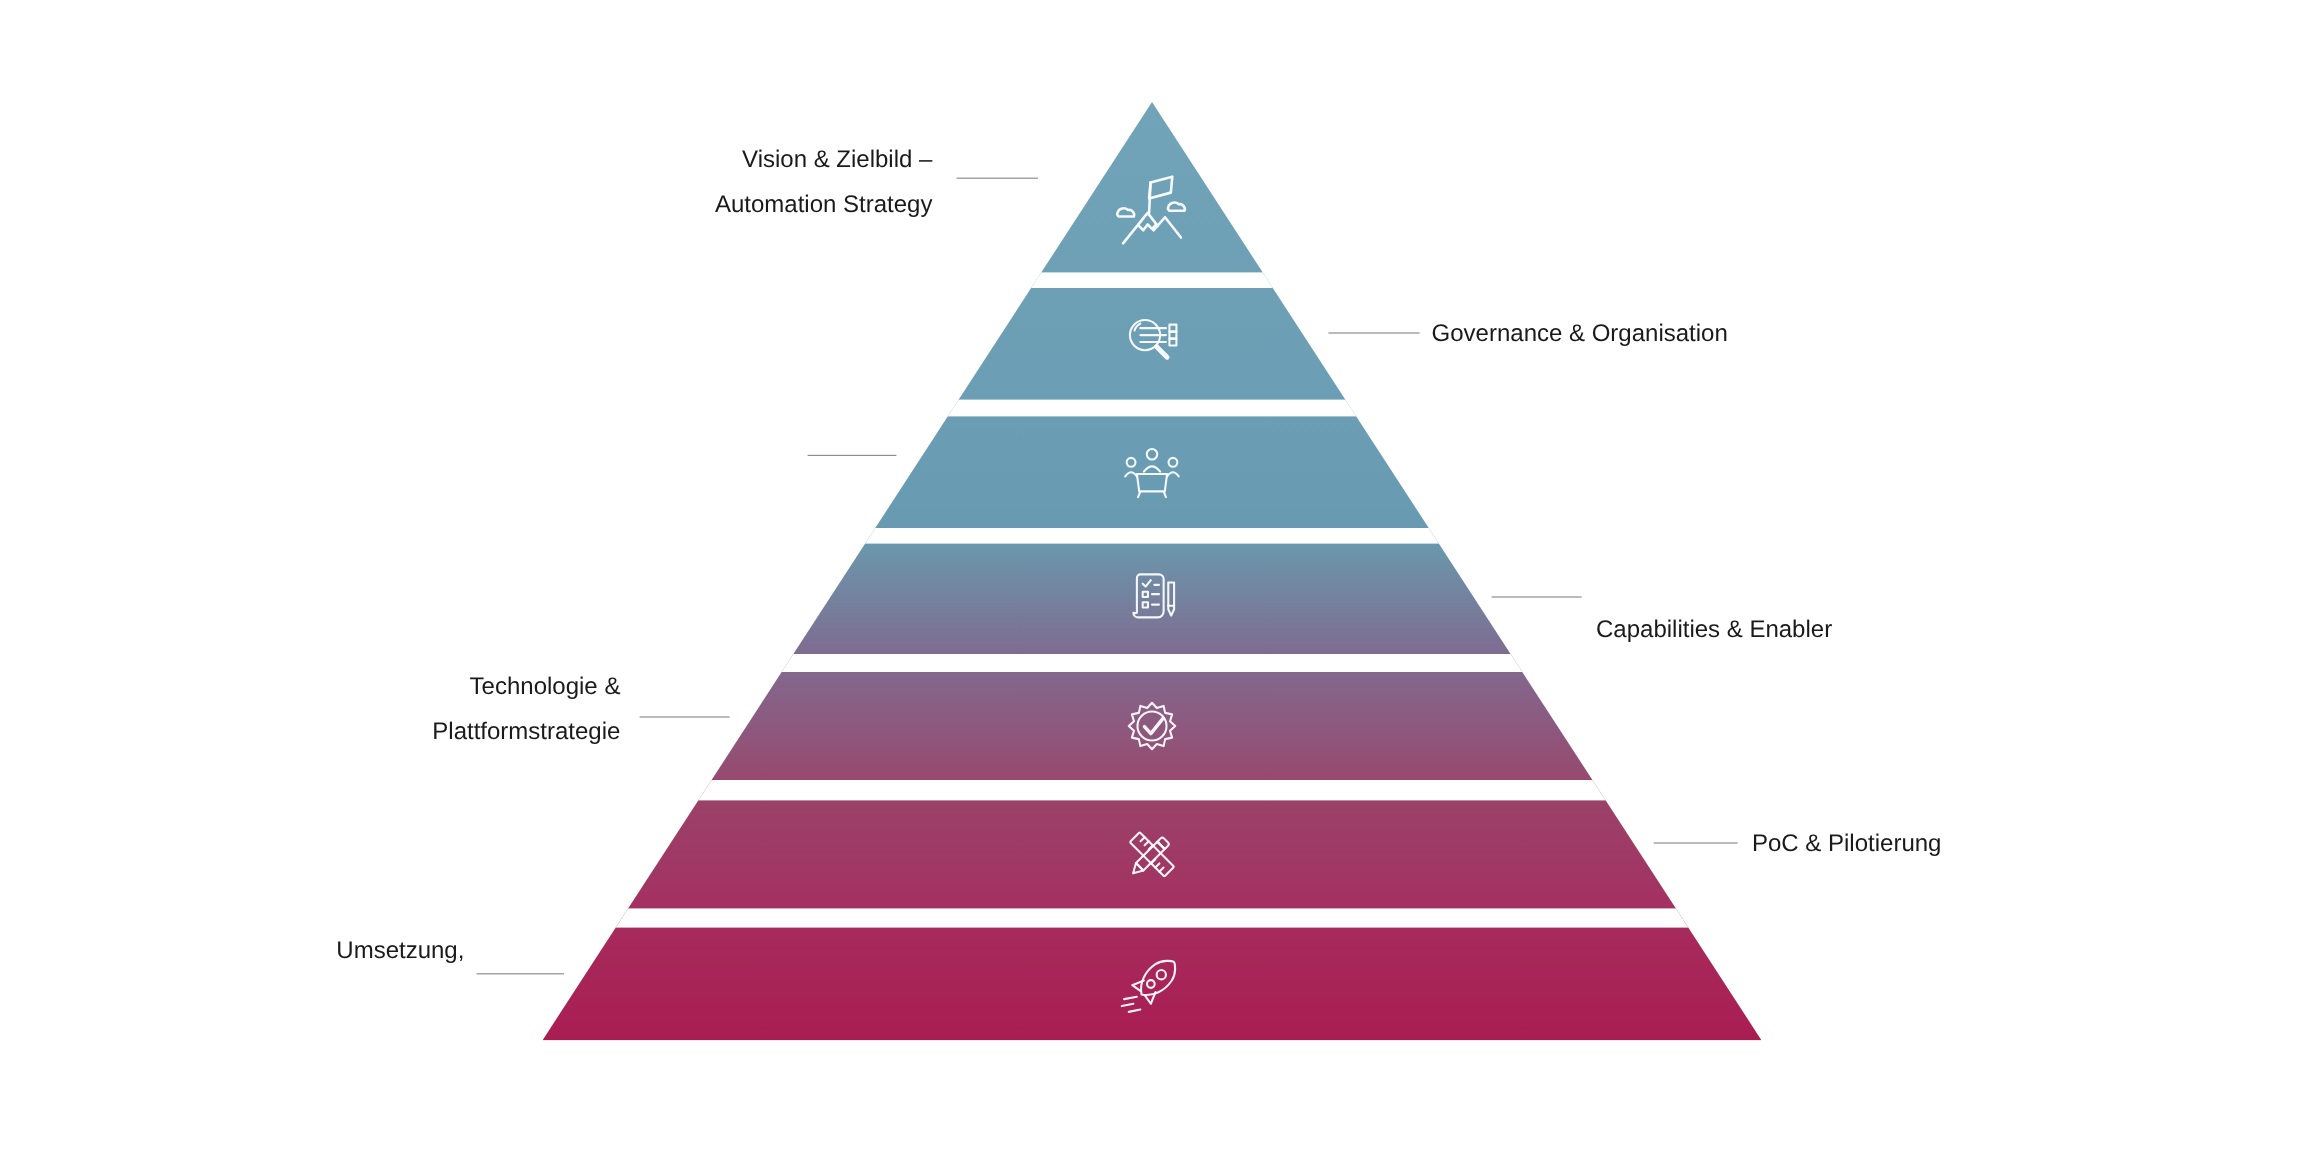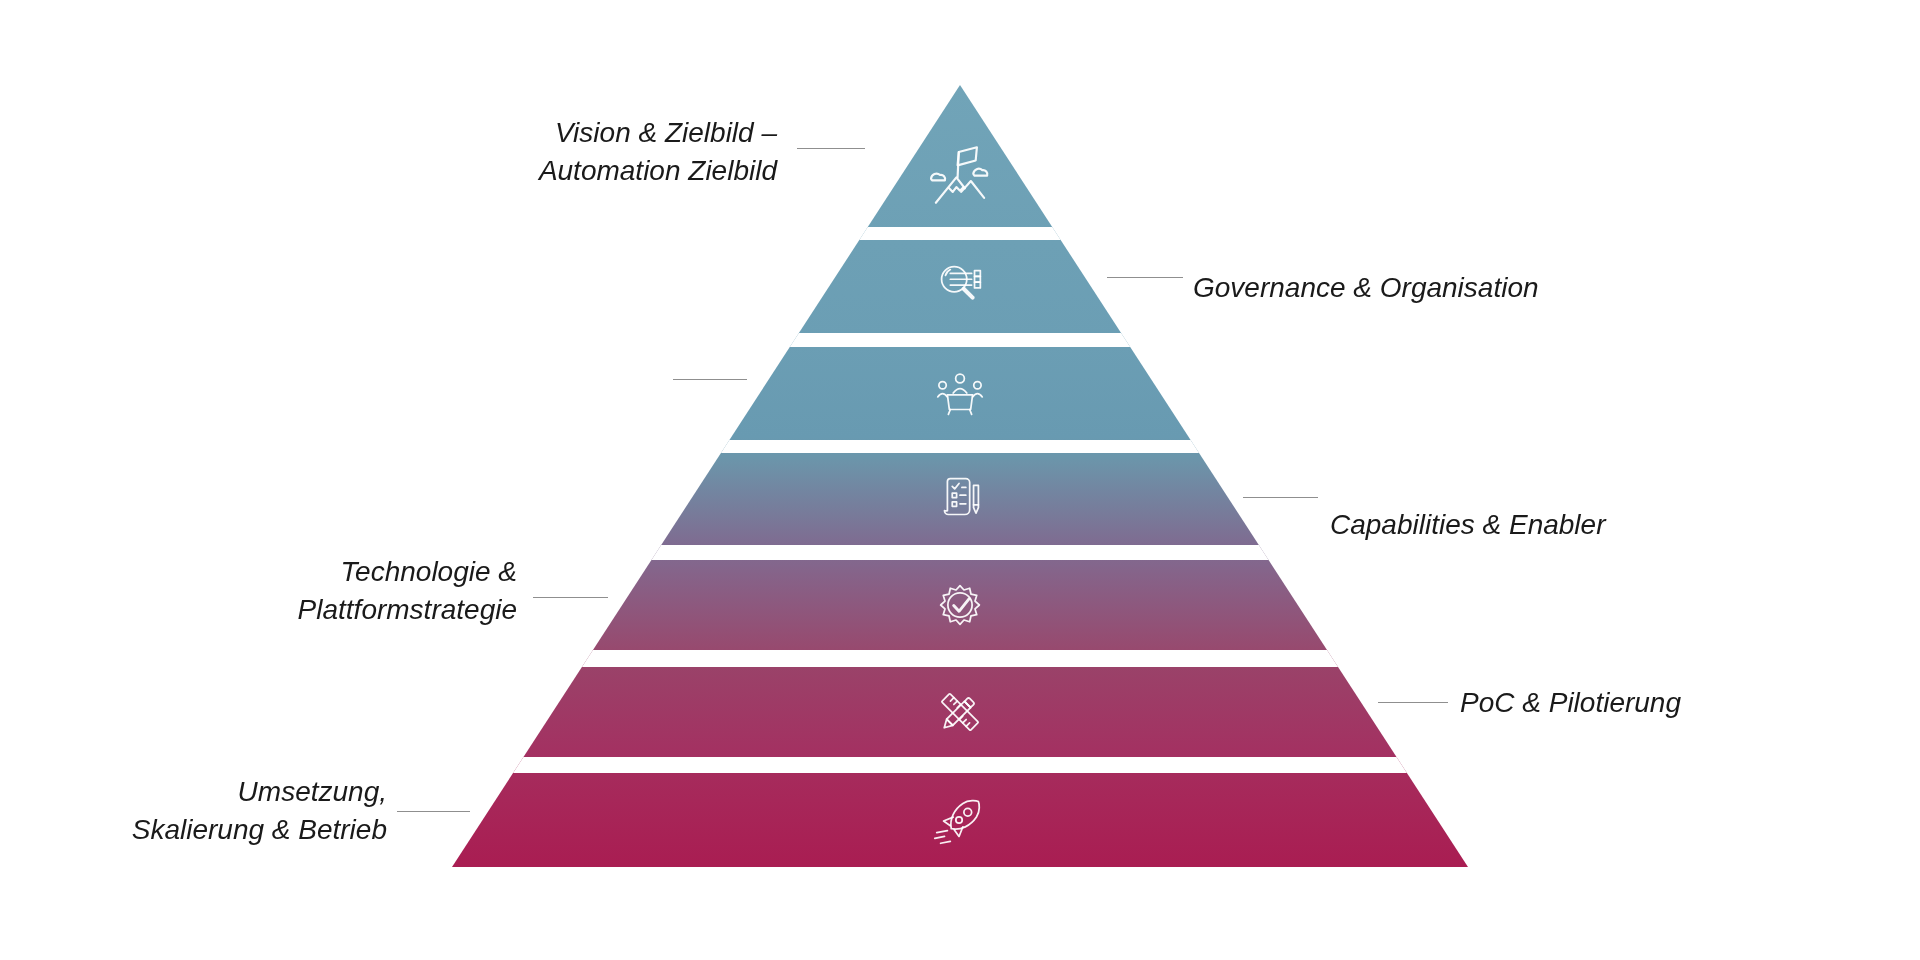--- a/index.html
+++ b/index.html
@@ -53,24 +53,23 @@
     stroke-linecap: round;
     stroke-linejoin: round;
   }
   .icon svg .thick { stroke-width: 3; }
   .icon svg .thick2 { stroke-width: 4.2; }
 
   
   .label {
     position: absolute;
     color: #1a1a1a;
-    font-size: 28px;
+    font-size: 20px;
     line-height: 38px;
     white-space: nowrap;
-    font-style: italic;
   }
   .label.align-right { text-align: right; }
   .label .line { display: block; }
 
   .connector {
     position: absolute;
     height: 0;
     border-top: 1.5px solid #8f8f8f;
   }
 </style>
@@ -179,25 +178,25 @@
         <path d="M35 39 L31 49 L26 42"></path>
         <path d="M8 45 L19 43"></path>
         <path d="M6 51 L16 49"></path>
         <path d="M12 56 L22 54"></path>
       </svg>
     </div>
   </div>
 
   <div class="label align-right" style="right:1143px; top:114px;">
     <span class="line">Vision &amp; Zielbild –</span>
-    <span class="line">Automation Zielbild</span>
+    <span class="line">Automation Strategy</span>
   </div>
   <div class="connector" style="left:797px; top:148px; width:68px;"></div>
 
-  <div class="label" style="left:1193px; top:269px;">
+  <div class="label" style="left:1193px; top:259px;">
     <span class="line">Governance &amp; Organisation</span>
   </div>
   <div class="connector" style="left:1107px; top:277px; width:76px;"></div>
 
   <div class="connector" style="left:673px; top:379px; width:74px;"></div>
 
   <div class="label" style="left:1330px; top:478px;margin-top:28px;">
     <span class="line">Capabilities &amp; Enabler</span>
   </div>
   <div class="connector" style="left:1243px; top:497px; width:75px;"></div>
@@ -208,17 +207,16 @@
   </div>
   <div class="connector" style="left:533px; top:597px; width:75px;"></div>
 
   <div class="label" style="left:1460px; top:684px;">
     <span class="line">PoC &amp; Pilotierung</span>
   </div>
   <div class="connector" style="left:1378px; top:702px; width:70px;"></div>
 
   <div class="label align-right" style="right:1533px; top:773px;">
     <span class="line">Umsetzung,</span>
-    <span class="line">Skalierung &amp; Betrieb</span>
   </div>
   <div class="connector" style="left:397px; top:811px; width:73px;"></div>
 
 </div>
 
 </body></html>

